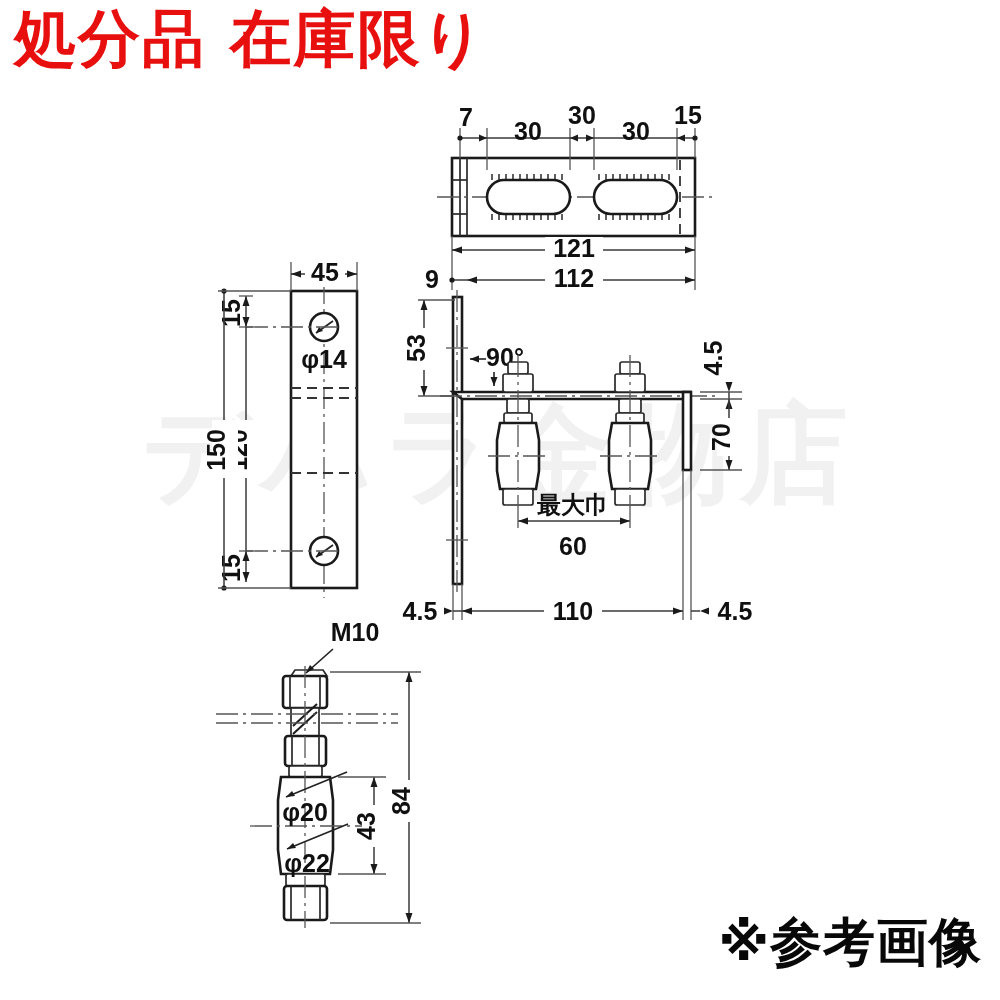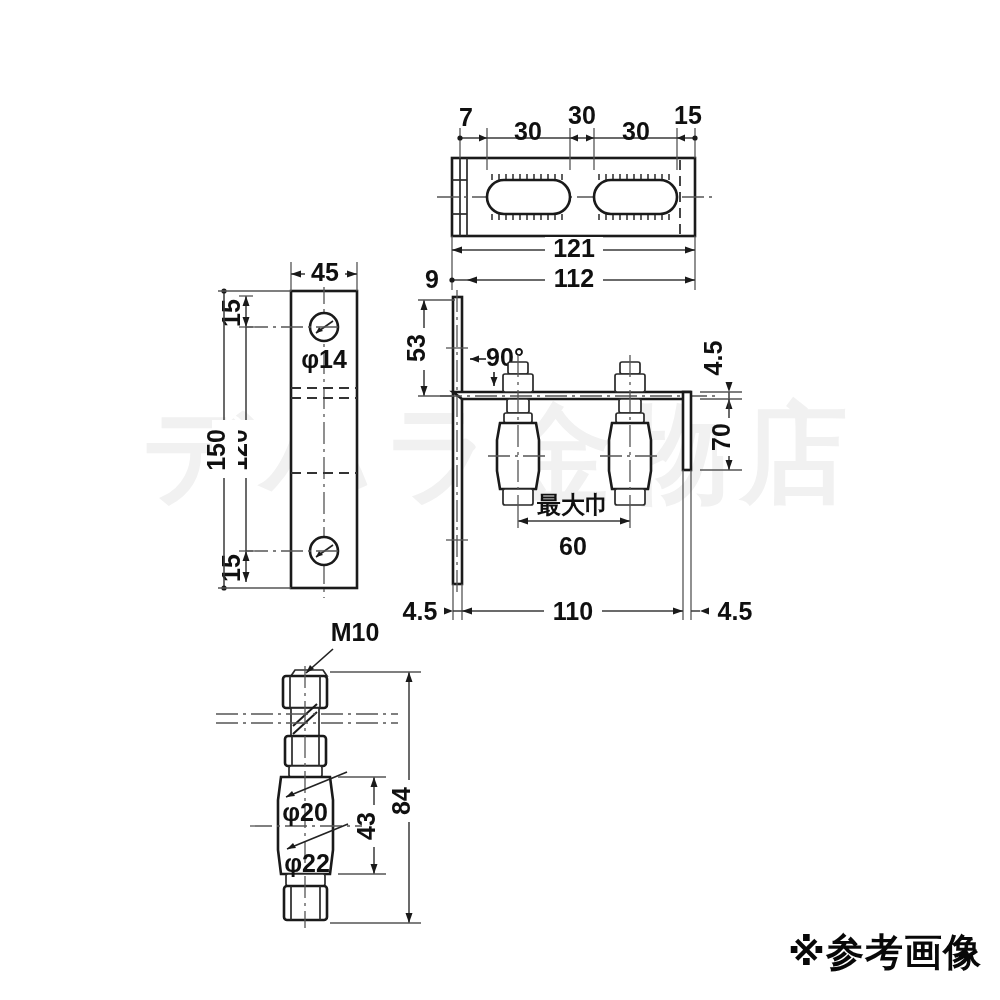--- a/index.html
+++ b/index.html
@@ -29,21 +29,21 @@
     line-height: 1.05;
     white-space: nowrap;
   }
   #ref-note {
     position: absolute;
     right: 18px;
     bottom: 22px;
     color: #080808;
     font-family: "DejaVu Sans", sans-serif;
     font-weight: bold;
-    font-size: 38px;
+    font-size: 52px;
     letter-spacing: 1px;
     white-space: nowrap;
   }
   #watermark {
     position: absolute;
     left: 50%;
     top: 455px;
     transform: translate(-50%, -50%);
     color: #f1f1f1;
     font-family: "DejaVu Sans", sans-serif;
@@ -112,20 +112,21 @@
     stroke: #222222;
     stroke-width: 1.6;
     fill: none;
   }
 </style>
 </head>
 <body>
 
 <div id="page">
 
+  <div id="header-banner">処分品 在庫限り</div>
 
   <div id="watermark">デハラ金物店</div>
 
   <svg id="drawing-svg" width="1000" height="1000" viewBox="0 0 1000 1000">
 
     <g>
 
       <rect x="452" y="158" width="243" height="78" class="outline"></rect>
 
       <line x1="460" y1="158" x2="460" y2="236" class="outline-thin"></line>

